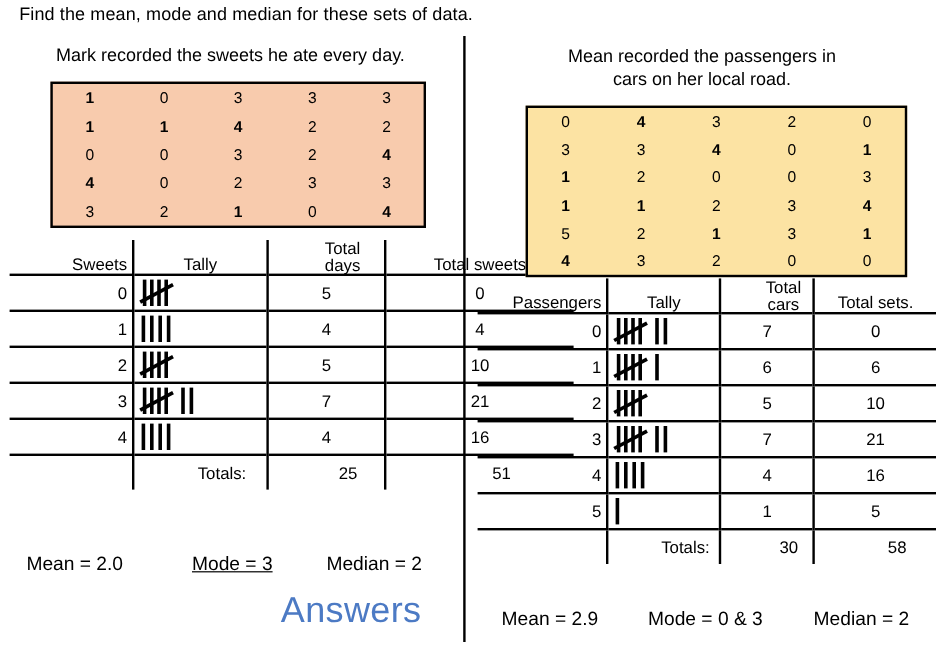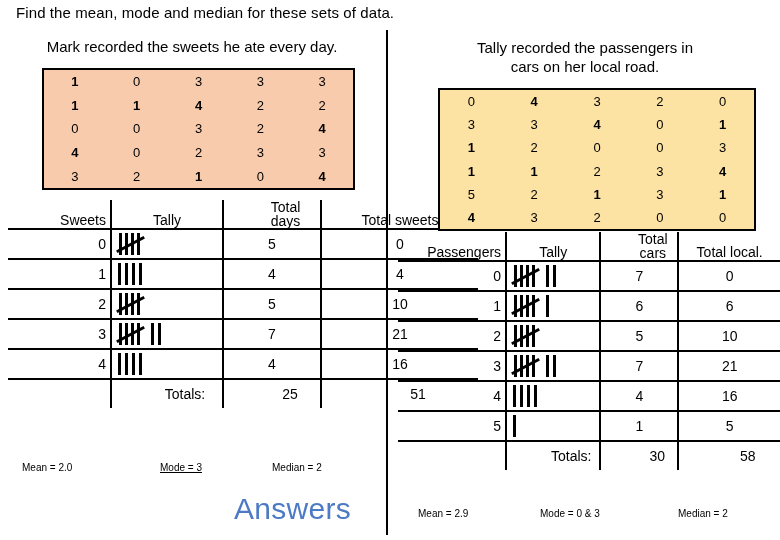--- a/index.html
+++ b/index.html
@@ -92,21 +92,21 @@
   .grp i:nth-child(3){left:13px;}
   .grp i:nth-child(4){left:19px;}
   .grp .slash{
     position:absolute;left:-3px;top:10px;width:31px;height:3px;background:#000;
     transform:rotate(-28deg);transform-origin:center;
   }
   .single{width:3px;height:22px;background:#000;margin-right:4px;}
   .gap{width:4px;}
 
   
-  .ans{position:absolute;font-size:10px;}
+  .ans{position:absolute;font-size:16px;}
   #ans-left-mean{left:22px;top:462px;}
   #ans-left-mode{left:160px;top:462px;text-decoration:underline;}
   #ans-left-median{left:272px;top:462px;}
   #answers-word{
     position:absolute;left:234px;top:492px;
     font-size:30px;color:#4C7AC4;letter-spacing:.3px;
   }
   #ans-right-mean{left:418px;top:508px;}
   #ans-right-mode{left:540px;top:508px;}
   #ans-right-median{left:678px;top:508px;white-space:nowrap;}
@@ -255,21 +255,21 @@
       </table>
   </div>
 
   <div class="ans" id="ans-left-mean">Mean = 2.0</div>
   <div class="ans" id="ans-left-mode">Mode = 3</div>
   <div class="ans" id="ans-left-median">Median = 2</div>
 
   <div id="answers-word">Answers</div>
 
   <div id="right-subtitle">
-    <span>Tally recorded the passengers in</span><br>
+    <span>Mean recorded the passengers in</span><br>
     <span>cars on her local road.</span>
   </div>
 
   <div id="raw-right" class="rawgrid">
       <span>0</span>
       <span class="b">4</span>
       <span>3</span>
       <span>2</span>
       <span>0</span>
       <span>3</span>
@@ -304,21 +304,21 @@
       <tbody>
           <tr class="hrow">
         <td class="c-label">Passengers</td>
         <td class="c-tally vl">Tally</td>
         <td class="c-days vl">
           <span class="two-line">
             <span class="up">Total</span>
             <span>cars</span>
           </span>
         </td>
-        <td class="c-total vl">Total local.</td>
+        <td class="c-total vl">Total sets.</td>
       </tr>
       </tbody>
         <tbody id="right-body">
           <tr class="datarow rowline">
             <td class="c-label">0</td>
             <td class="c-tally vl">
               <div class="tally">
                 <div class="grp">
                   <i></i>
                   <i></i>

